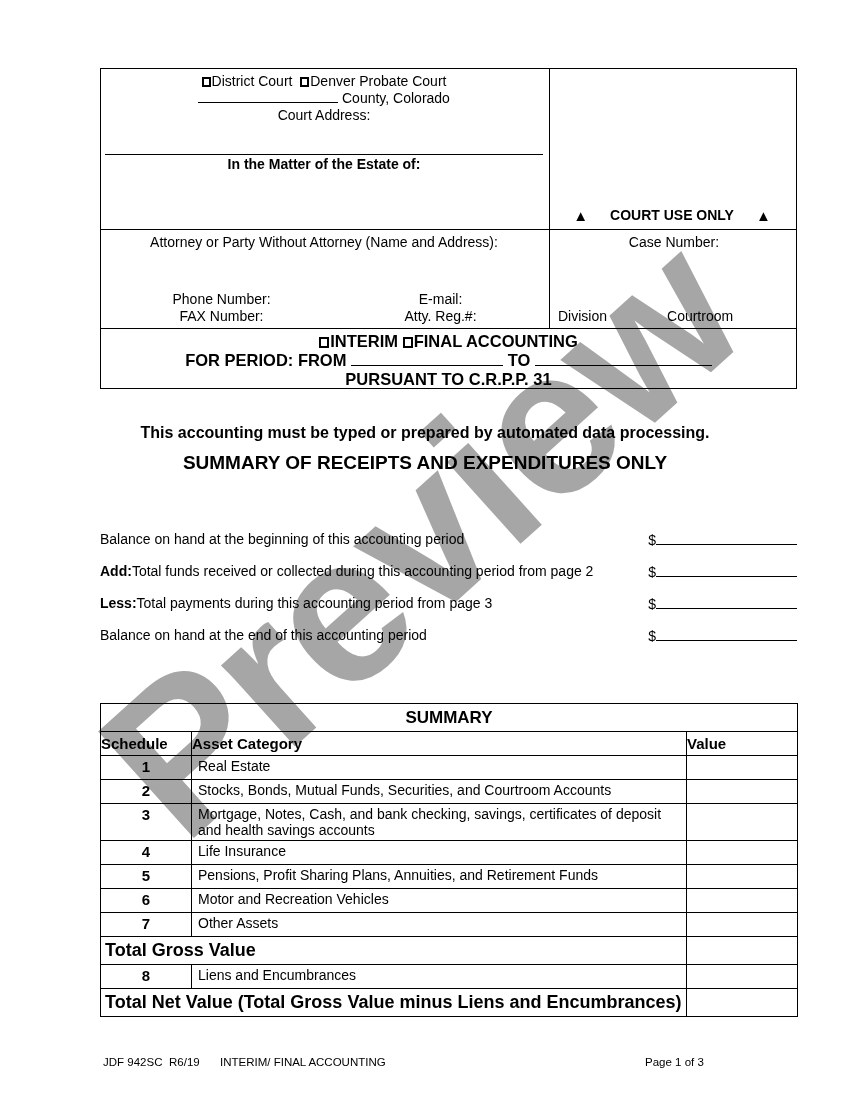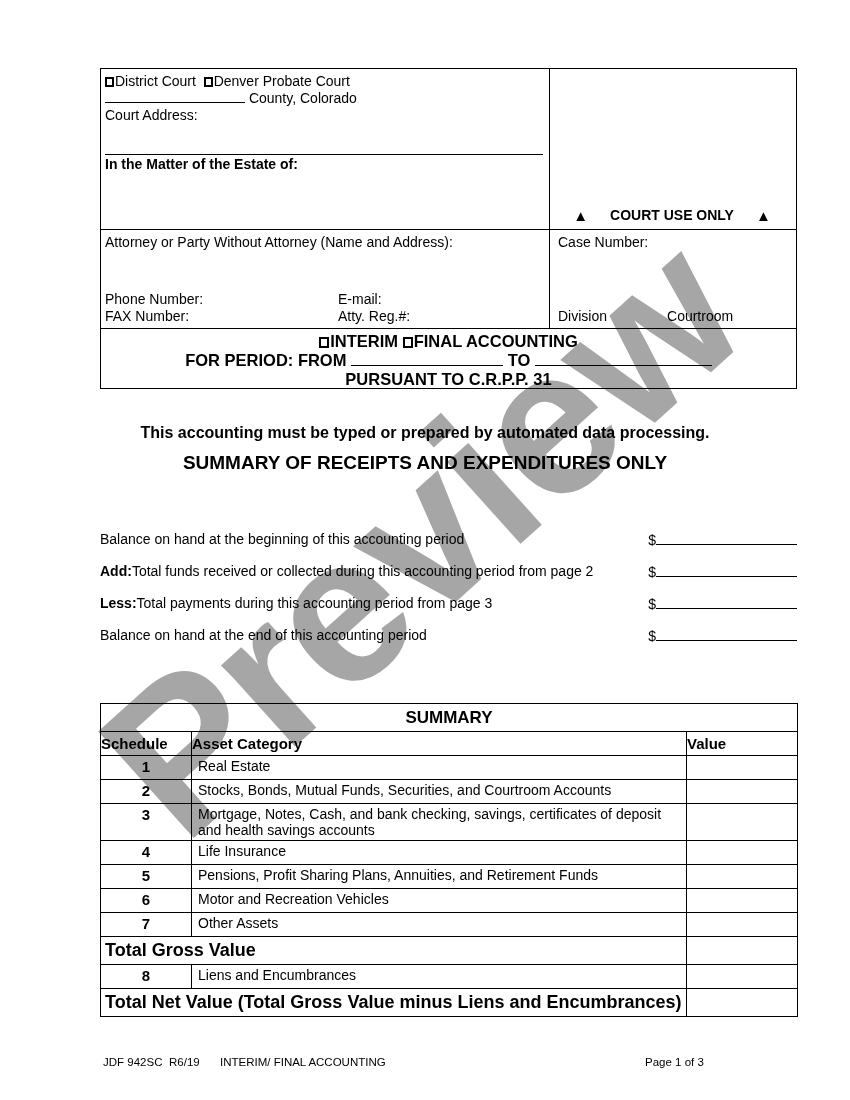--- a/index.html
+++ b/index.html
@@ -20,21 +20,21 @@
   
   .doc-box {
     position:absolute; left:100px; top:68px; width:697px;
     border:1.5px solid #000; display:grid;
     grid-template-columns:449px 1fr;
     grid-template-rows:161px 99px 59px;
     font-size:14px; line-height:17px;
   }
   .cell { padding:4px 6px 3px 4px; }
   .b-r { border-right:1px solid #000; }
-  .b-b { border-bottom:1.5px solid #000; }
+  .b-b { border-bottom:1.5px solid #000;text-align:center; }
   .court-cell { display:flex; flex-direction:column; }
   .cbx {
     display:inline-block; width:9px; height:10px; border:2px solid #000;
     margin-right:1px; vertical-align:-1px; background:#fff;
   }
   .blank { display:inline-block; border-bottom:1px solid #000; height:13px; vertical-align:baseline; }
   .estate-divider { border-top:1.5px solid #000; margin:30px 0 1px 0; }
   .bold { font-weight:bold; }
   .spacer { flex:1; }
   .court-use-cell { display:flex; align-items:flex-end; justify-content:center; padding-bottom:5px; }

